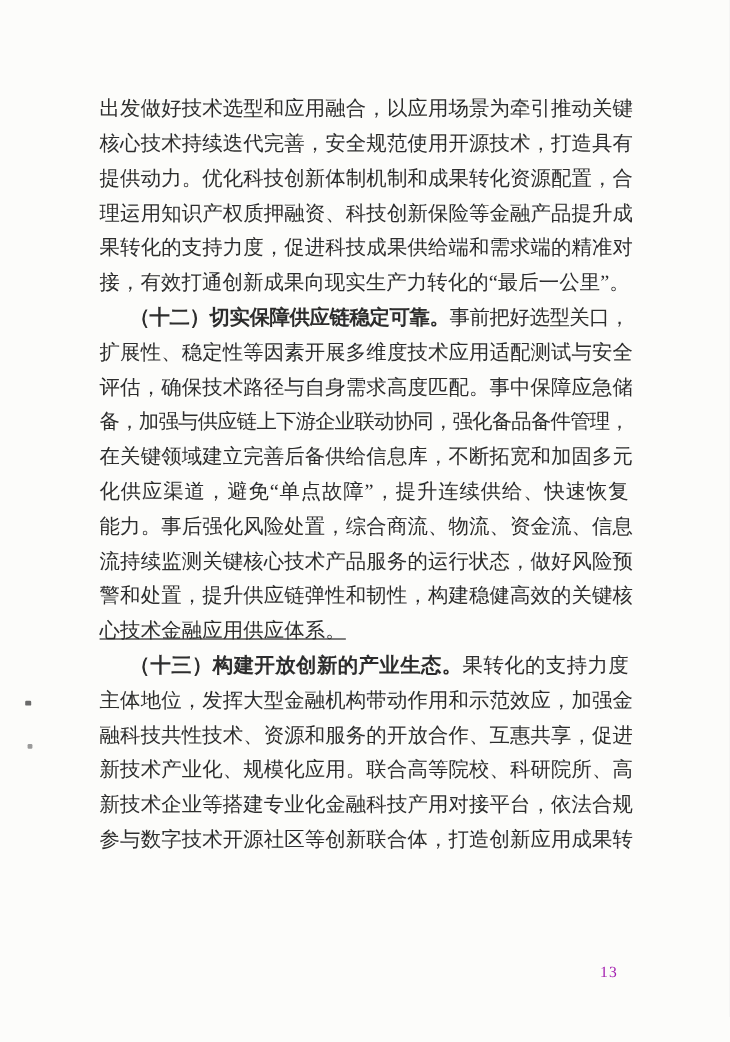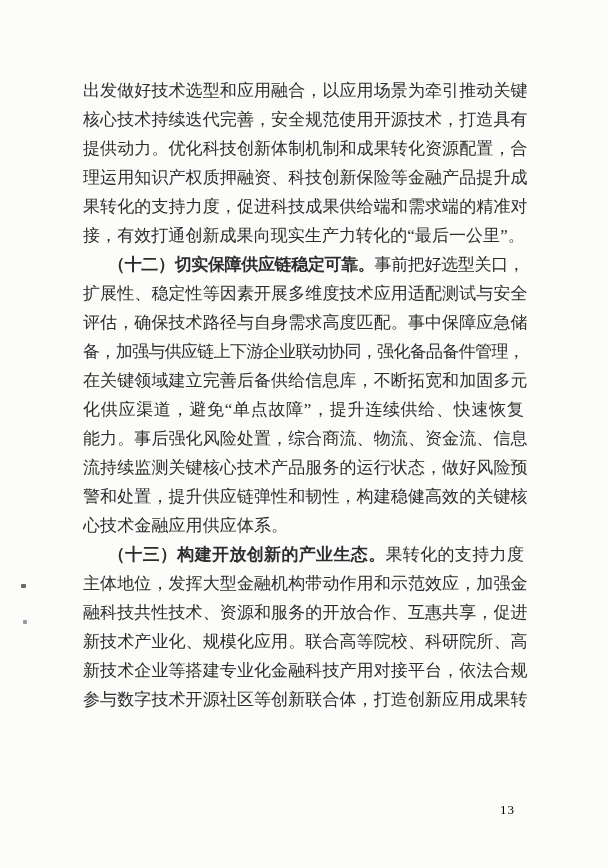--- a/index.html
+++ b/index.html
@@ -31,29 +31,30 @@
     white-space: nowrap;
     text-align: justify;
     text-align-last: justify;
     letter-spacing: 0.1px;
   }
   .line.indent { text-indent: 25px; }
   .line.tight { letter-spacing: -0.8px; }
   .line.short {
     text-align: center;
     text-align-last: left;
+    text-decoration: underline;
   }
   .ph { font-weight: 700; }
   .pagenum {
     position: absolute;
     left: 500px;
     top: 802px;
     font-size: 13px;
     letter-spacing: 1px;
-    color: #000000;
+    color: #a21caf;
   }
   .speck {
     position: absolute;
     border-radius: 1px;
   }
   .speck-1 {
     left: 21px; top: 584px;
     width: 5px; height: 4px;
     background: #6a6a6a;
   }

